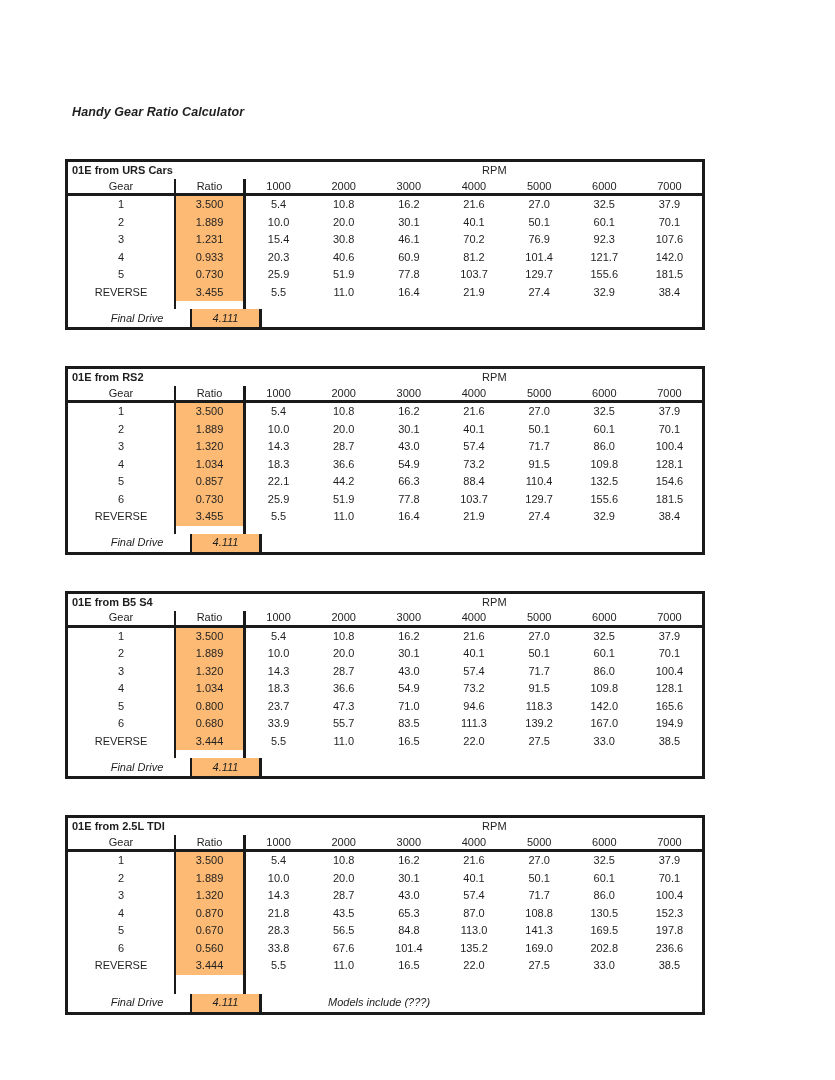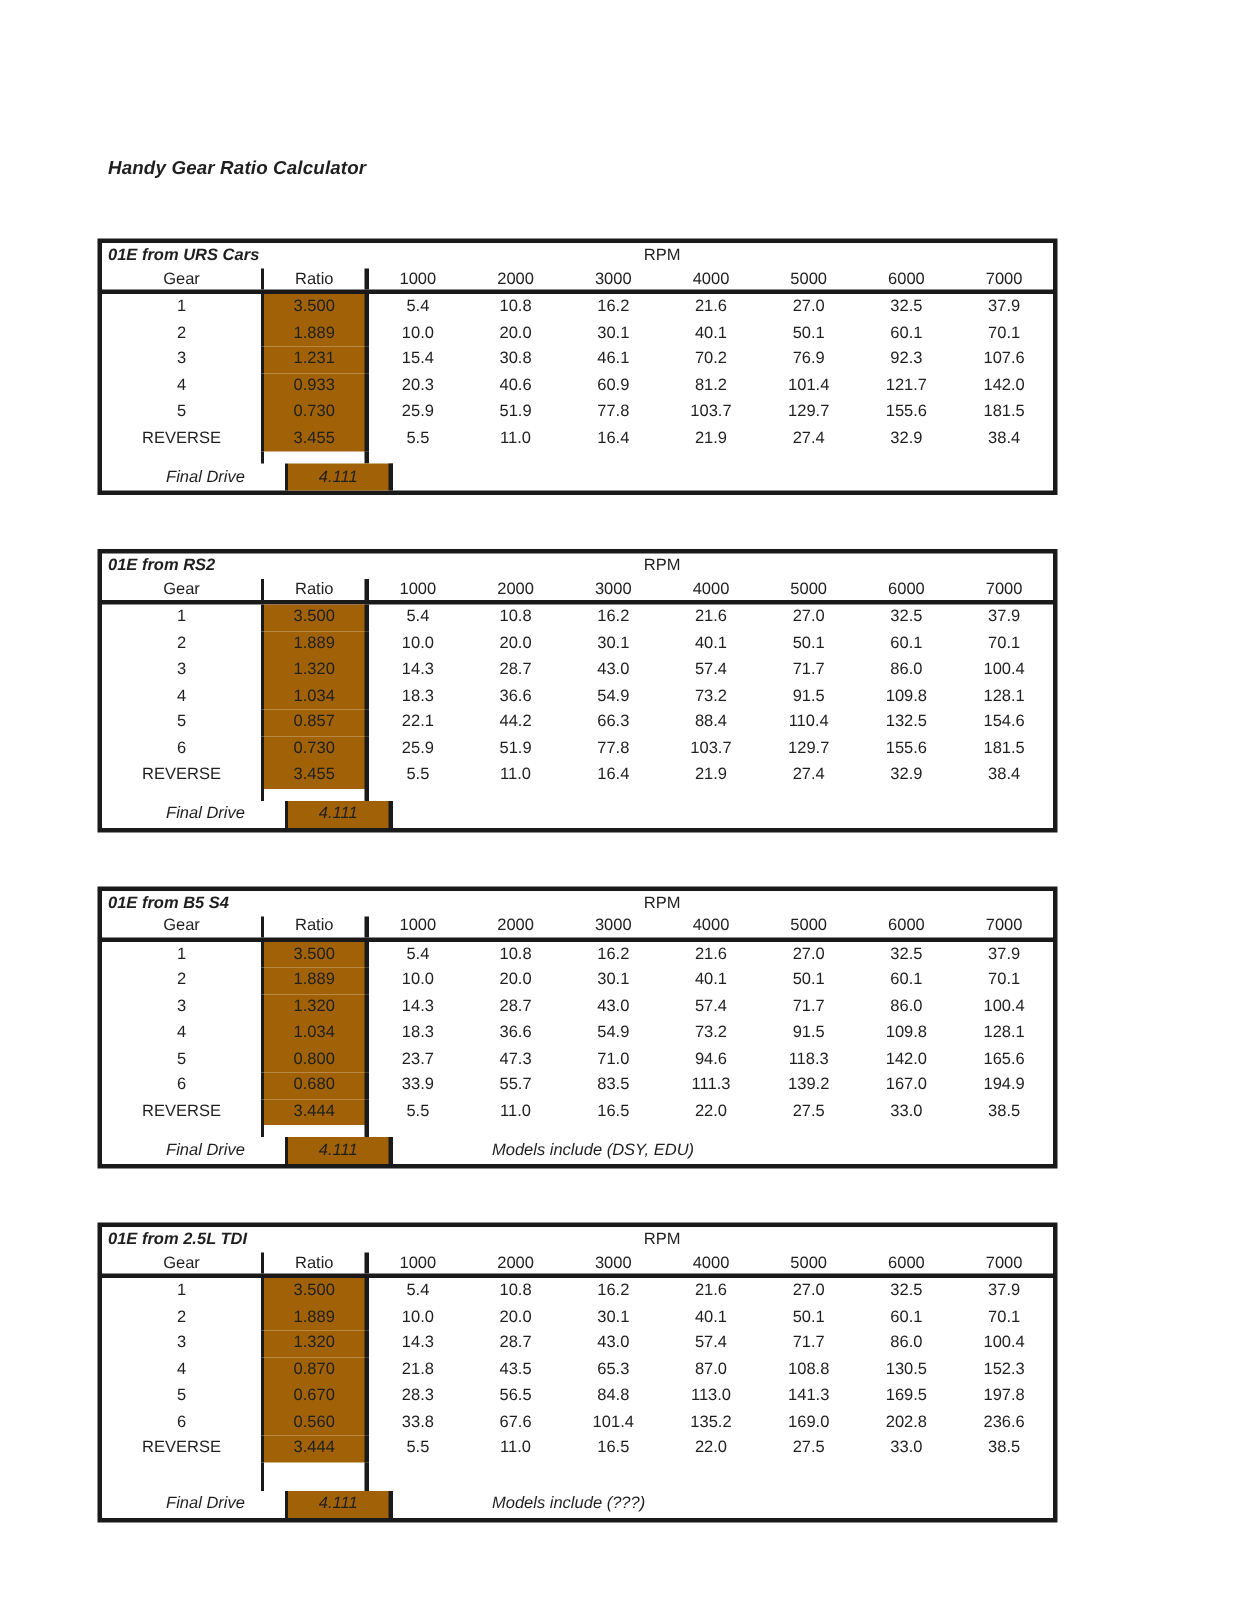--- a/index.html
+++ b/index.html
@@ -23,31 +23,31 @@
   }
   .row {
     display:grid;
     grid-template-columns:108px 70px repeat(7, 1fr);
     align-items:center;
   }
   .cell { text-align:center; font-size:11px; line-height:1; white-space:nowrap; }
   .title-row { height:17px; }
   .title-row .t-name {
     grid-column:1/5; text-align:left; padding-left:4px;
-    font-weight:bold; font-style:italic; font-size:11px;
-  }
-  .title-row .t-rpm { grid-column:5/7; font-size:11px; }
+    font-weight:bold; font-size:11px;
+  }
+  .title-row .t-rpm { grid-column:5/7; font-size:11px;text-align:right; }
   .header-row { height:17px; border-bottom:3px solid #1a1a1a; }
   .data-row { height:17.5px; }
   .spacer-row { height:8px; }
   .tall-gap .spacer-row { height:19px; }
   .final-row { height:18px; font-style:italic;margin-left:16px; }
   .b-gear { border-right:2px solid #1a1a1a; height:100%; display:flex; align-items:center; justify-content:center; }
   .b-ratio { border-right:3px solid #1a1a1a; height:100%; display:flex; align-items:center; justify-content:center; }
-  .yellow { background:#a16207; }
+  .yellow { background:#fdba74; }
   .models-cell {
     grid-column:3/10; text-align:left; padding-left:66px;
     font-style:italic; height:100%; display:flex; align-items:center;
   }
   .sp { height:100%; }
 </style>
 </head>
 <body>
 
 <div class="sheet">
@@ -342,21 +342,20 @@
           <div class="cell">38.5</div>
         </div>
         <div class="row spacer-row">
           <div class="cell b-gear sp"></div>
           <div class="cell b-ratio sp"></div>
           <div class="cell sp" style="grid-column:3/10"></div>
         </div>
         <div class="row final-row">
           <div class="cell b-gear">Final Drive</div>
           <div class="cell b-ratio yellow">4.111</div>
-          <div class="cell models-cell">Models include (DSY, EDU)</div>
         </div>
       </div>
       <div class="gtable tall-gap">
         <div class="row title-row">
           <div class="cell t-name">01E from 2.5L TDI</div>
           <div class="cell t-rpm">RPM</div>
         </div>
         <div class="row header-row">
           <div class="cell b-gear">Gear</div>
           <div class="cell b-ratio">Ratio</div>

